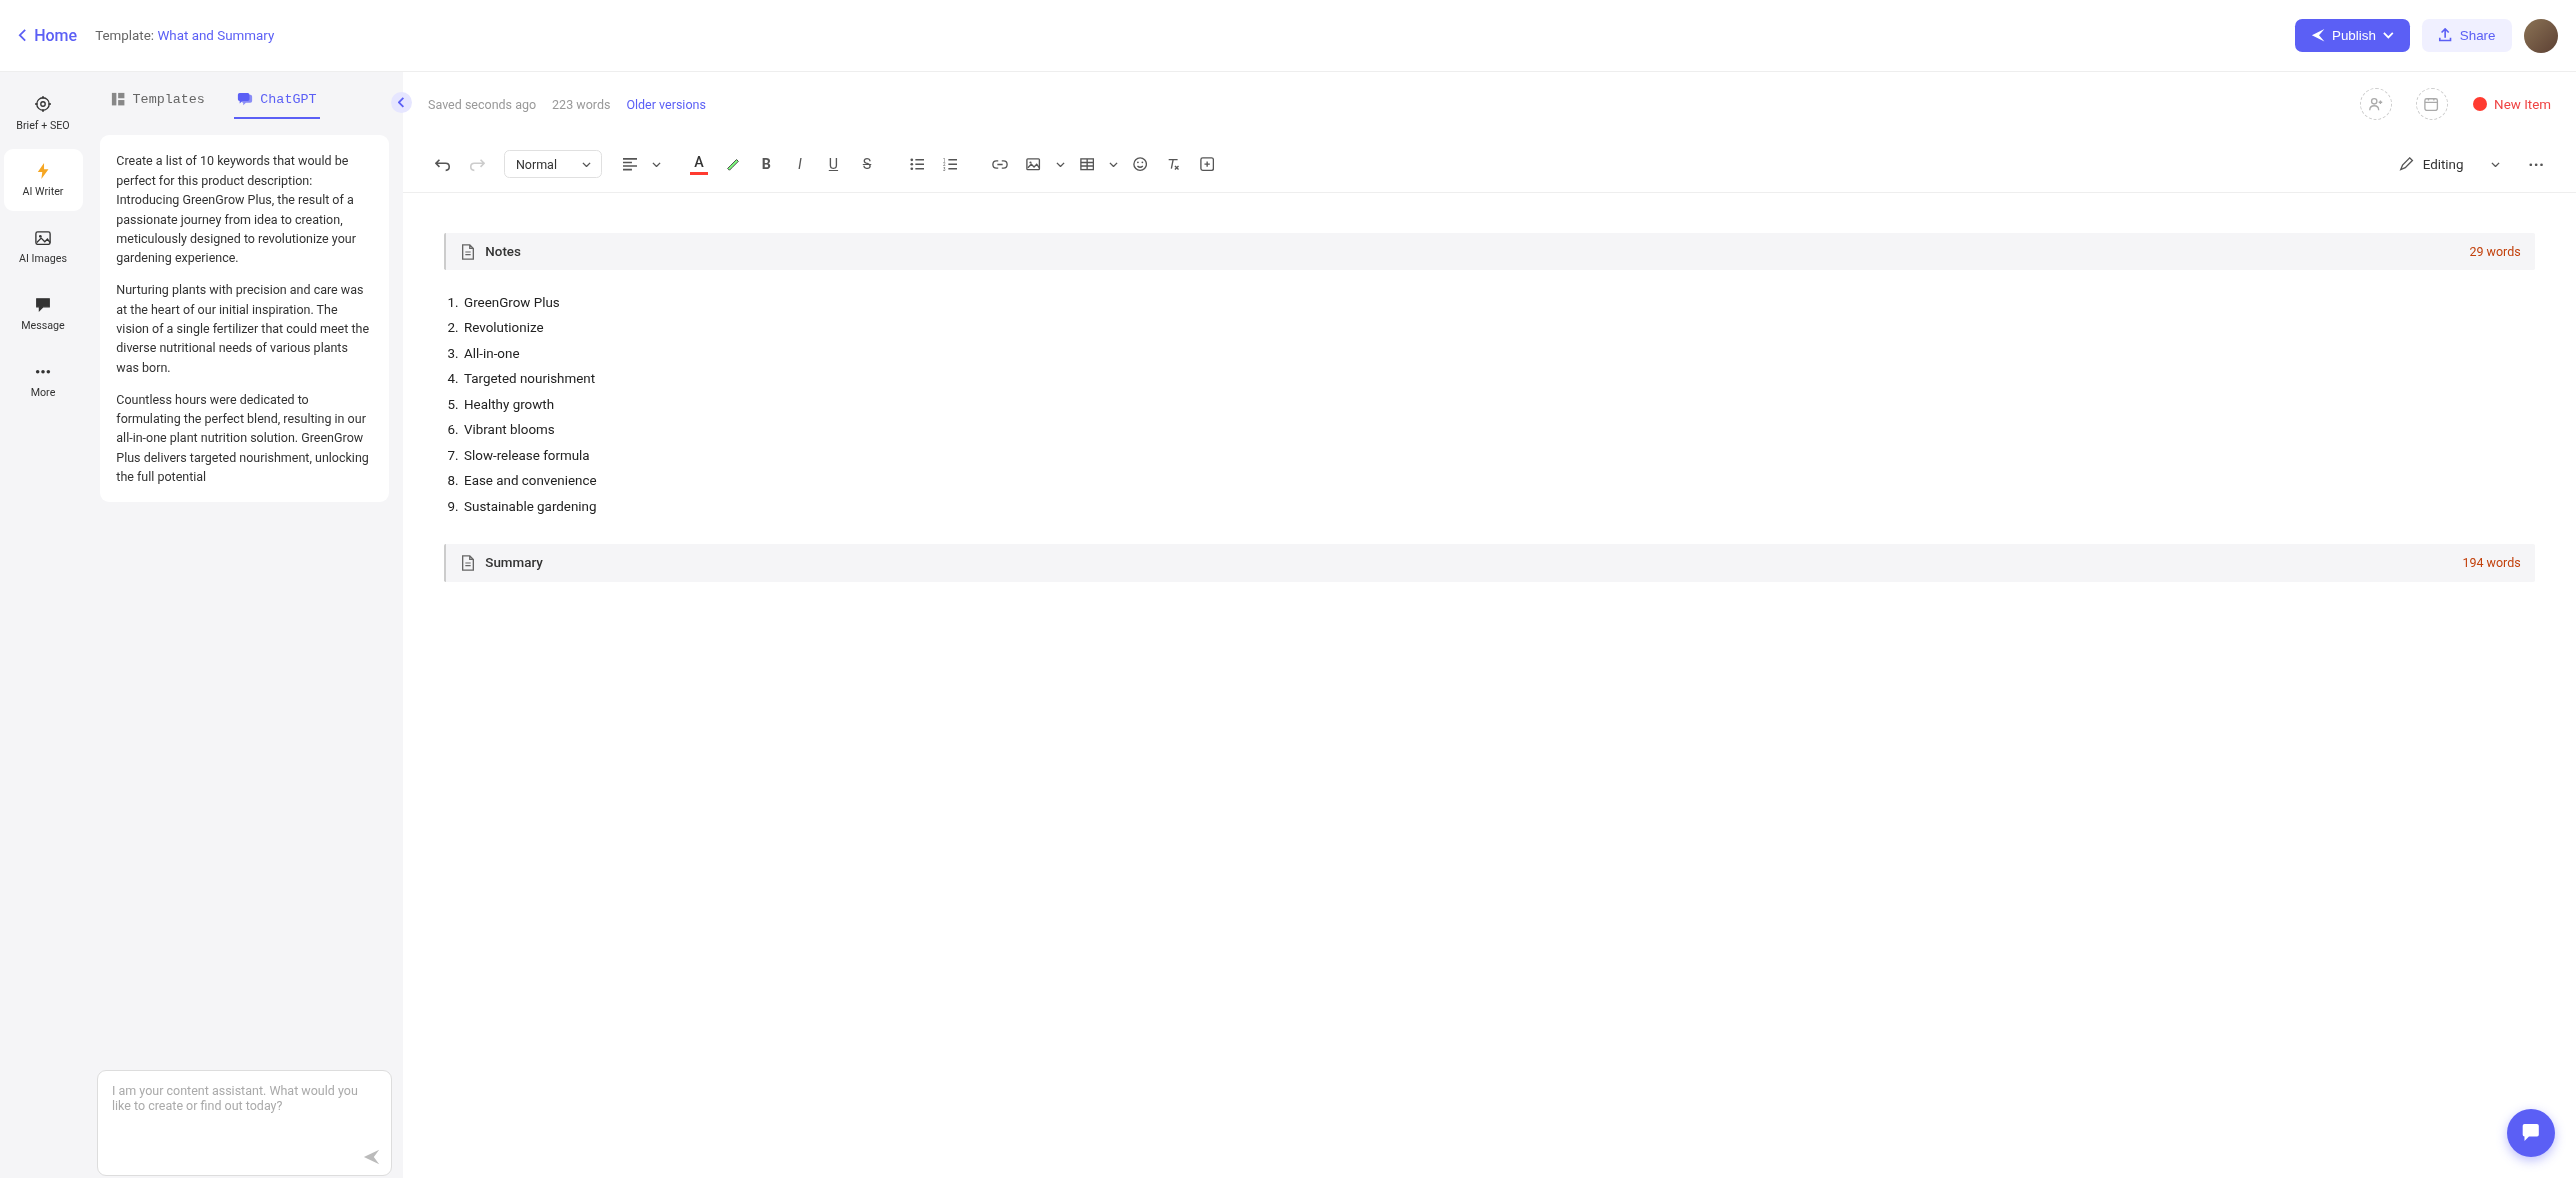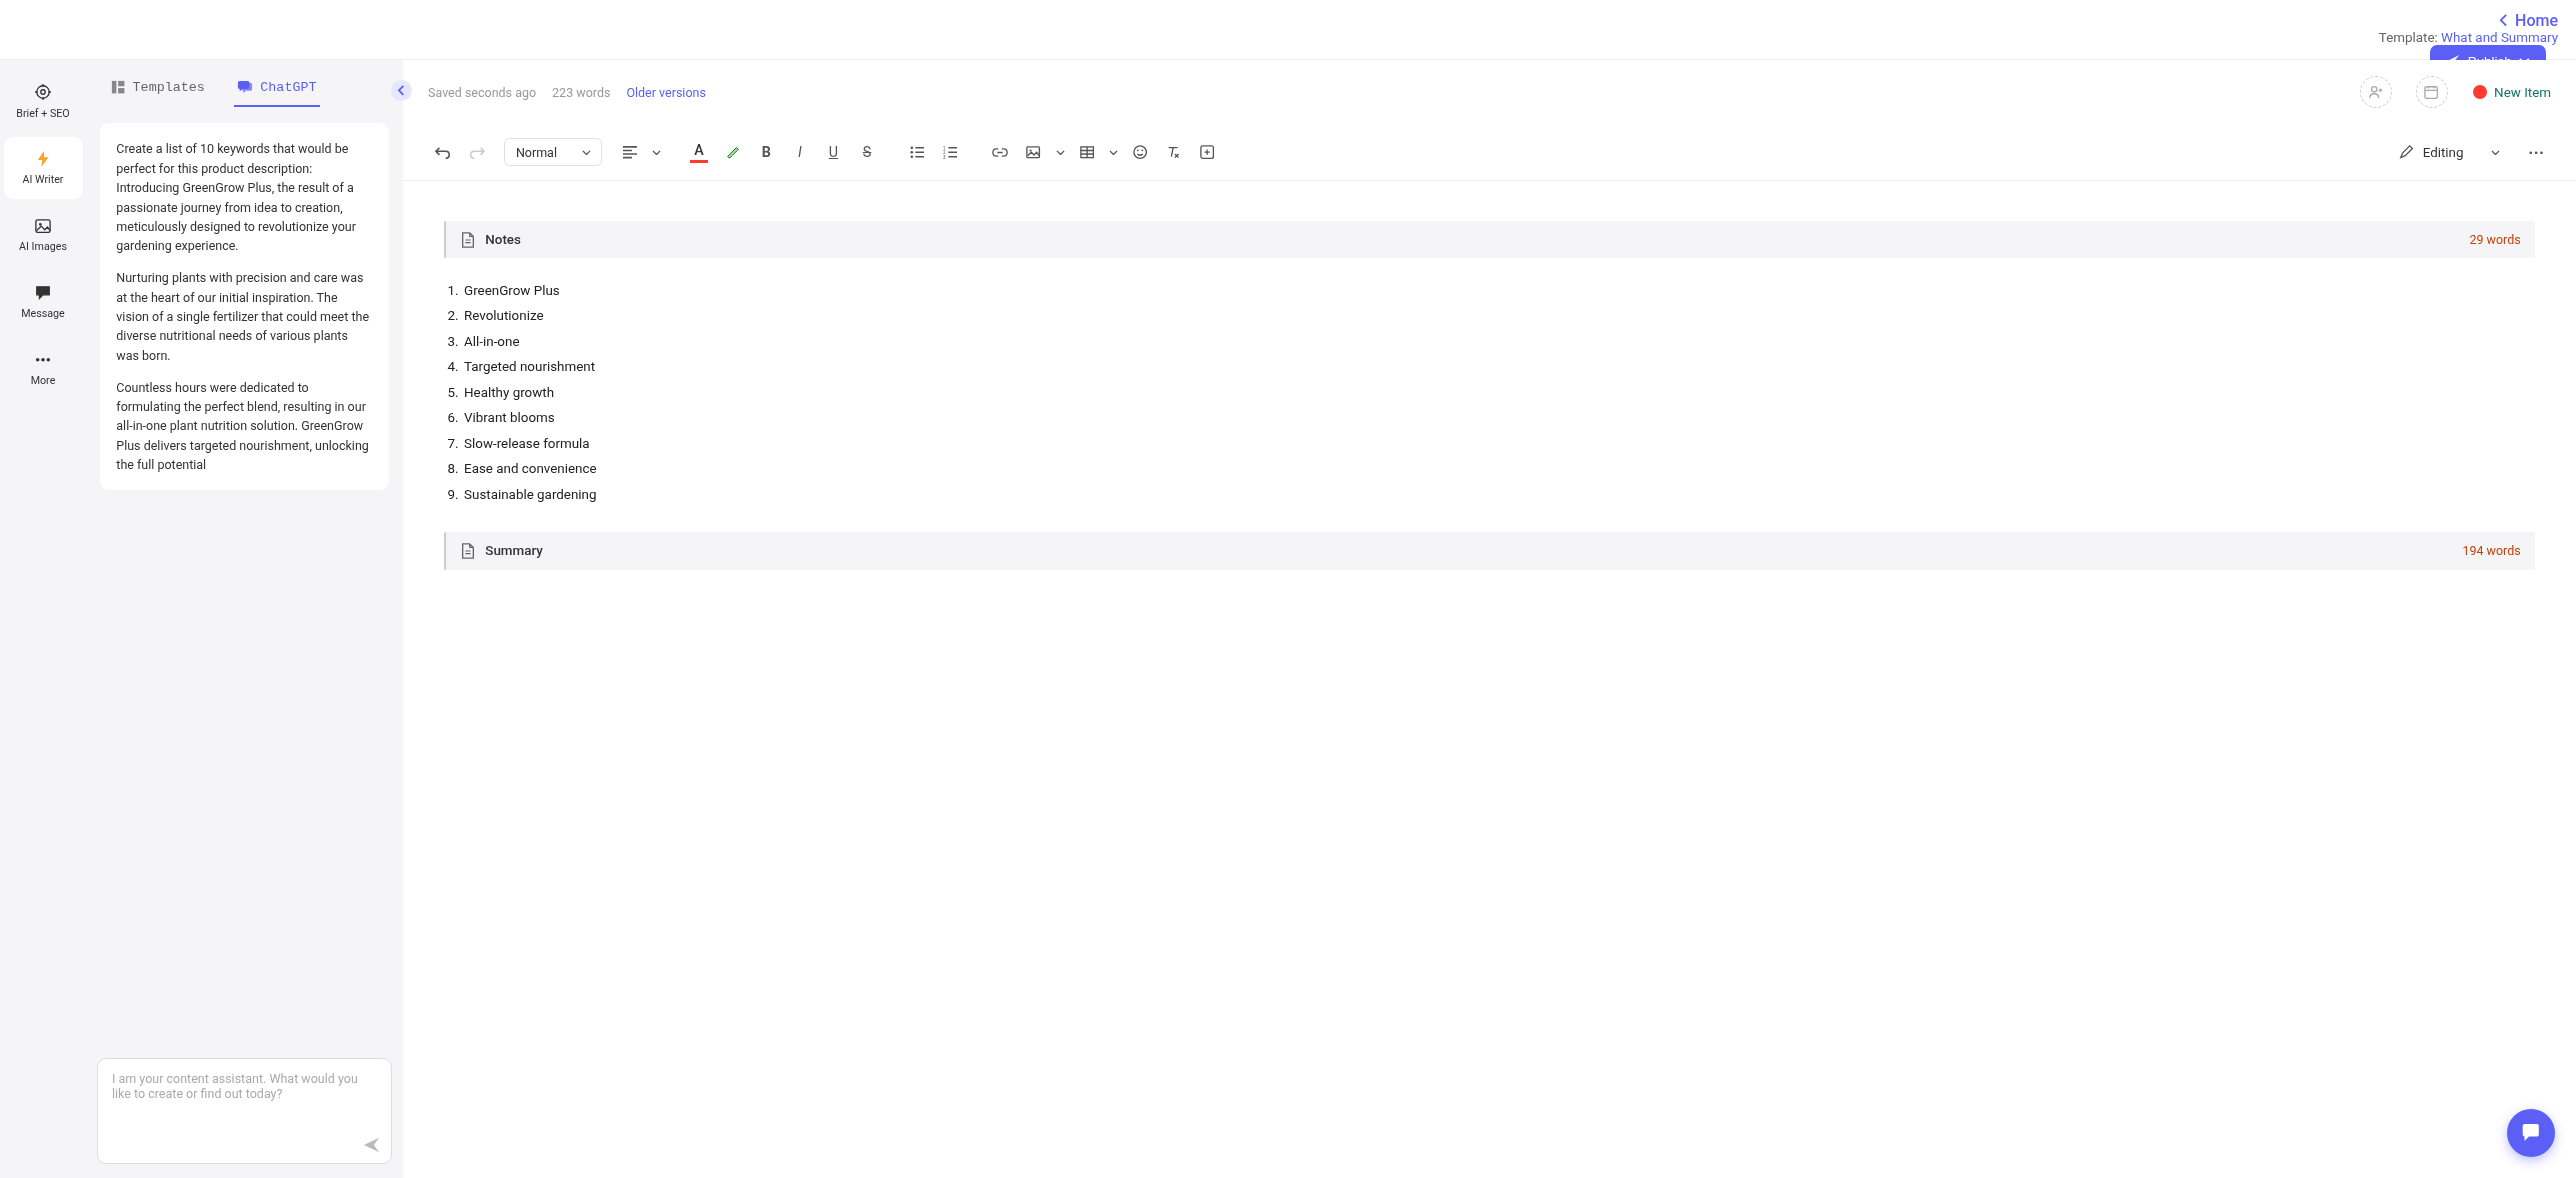--- a/index.html
+++ b/index.html
@@ -1,19 +1,19 @@
 <!DOCTYPE html>
 <html style="font-size:14.3px"><head>
 <meta charset="utf-8">
 <style>
 * { margin: 0; padding: 0; box-sizing: border-box; }
 body { font-family: -apple-system, BlinkMacSystemFont, 'Segoe UI', Roboto, sans-serif; background: #fff; color: #333; }
 
 
-.topbar { display: flex; align-items: flex-end; padding: 10.7px 18px; border-bottom: 0.9px solid #eee; height: 60px; flex-direction: column; }
+.topbar { display: flex; align-items: center; padding: 10.7px 18px; border-bottom: 0.9px solid #eee; height: 72px; }
 .home-link { display: flex; align-items: center; gap: 7.2px; color: #5B5FF5; font-size: 16px; font-weight: 500; cursor: pointer; }
 .template-label { margin-left: 18px; color: #666; font-size: 13.4px; }
 .template-name { color: #5B5FF5; }
 .top-spacer { flex: 1; }
 .publish-btn { display: flex; align-items: center; gap: 7.2px; background: #5B5FF5; color: #fff; padding: 9px 16px; border: none; border-radius: 7.2px; font-size: 13.4px; font-weight: 500; cursor: pointer; margin-right: 12.5px; }
 .share-btn { display: flex; align-items: center; gap: 7.2px; background: #F0F0FF; color: #5B5FF5; padding: 9px 16px; border: none; border-radius: 7.2px; font-size: 13.4px; font-weight: 500; cursor: pointer; margin-right: 12.5px; }
 .avatar { width: 34px; height: 34px; border-radius: 50%; background: linear-gradient(135deg, #8B7355, #5C4033); }
 
 
 .main { display: flex; height: calc(100vh - 60px); }
@@ -43,21 +43,21 @@
 .send-btn { position: absolute; bottom: 9px; right: 10.7px; color: #bbb; cursor: pointer; }
 
 
 .editor-area { flex: 1; display: flex; flex-direction: column; background: #fff; overflow: hidden; gap: 15px; }
 .editor-header { display: flex; align-items: center; padding: 16px 25px 7.2px; gap: 16px; font-size: 12.5px; }
 .status-text { color: #999; }
 .word-count-top { color: #999; }
 .older-versions { color: #5B5FF5; cursor: pointer; }
 .header-spacer { flex: 1; }
 .circle-btn { width: 32px; height: 32px; border: 0.9px dashed #ccc; border-radius: 50%; display: flex; align-items: center; justify-content: center; cursor: pointer; color: #aaa; }
-.new-item { display: flex; align-items: center; gap: 7.2px; font-size: 13.4px; color: #0f766e; margin-left: 9px; }
+.new-item { display: flex; align-items: center; gap: 7.2px; font-size: 13.4px; color: #ef4444; margin-left: 9px; }
 .red-dot { width: 14.3px; height: 14.3px; border-radius: 50%; background: #FF3B30; }
 
 
 .toolbar { display: flex; align-items: center; padding: 7.2px 25px 12.5px; gap: 3.6px; border-bottom: 0.9px solid #eee; }
 .tb-btn { width: 30px; height: 30px; display: flex; align-items: center; justify-content: center; cursor: pointer; color: #555; border-radius: 3.6px; }
 .tb-btn.disabled { color: #ccc; cursor: default; }
 .tb-sep { width: 12.5px; }
 .style-select { display: flex; align-items: center; gap: 18px; padding: 5.4px 10.7px; border: 0.9px solid #e0e0e0; border-radius: 5.4px; cursor: pointer; font-size: 12.5px; min-width: 98px; justify-content: space-between; margin: 0 9px; }
 .text-color { display: flex; flex-direction: column; align-items: center; width: 30px; cursor: pointer; }
 .text-color-bar { width: 18px; height: 2.7px; background: #FF3B30; margin-top: 1.8px; }

